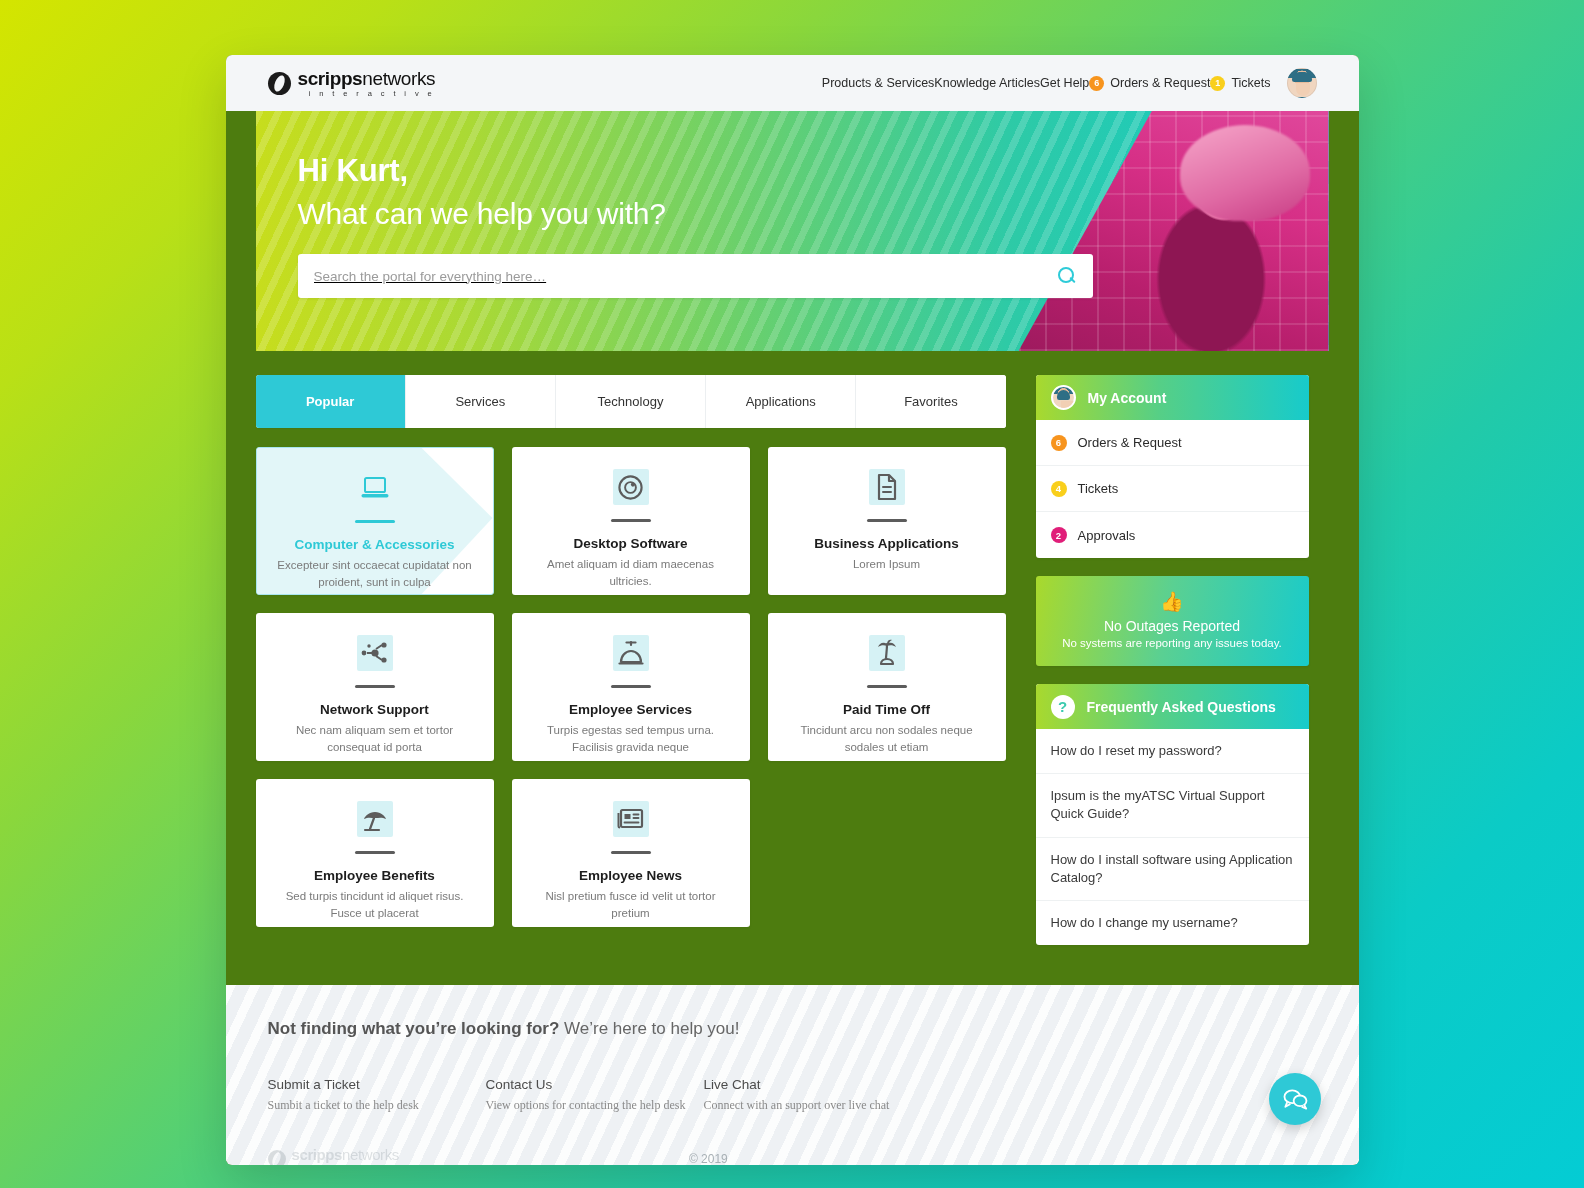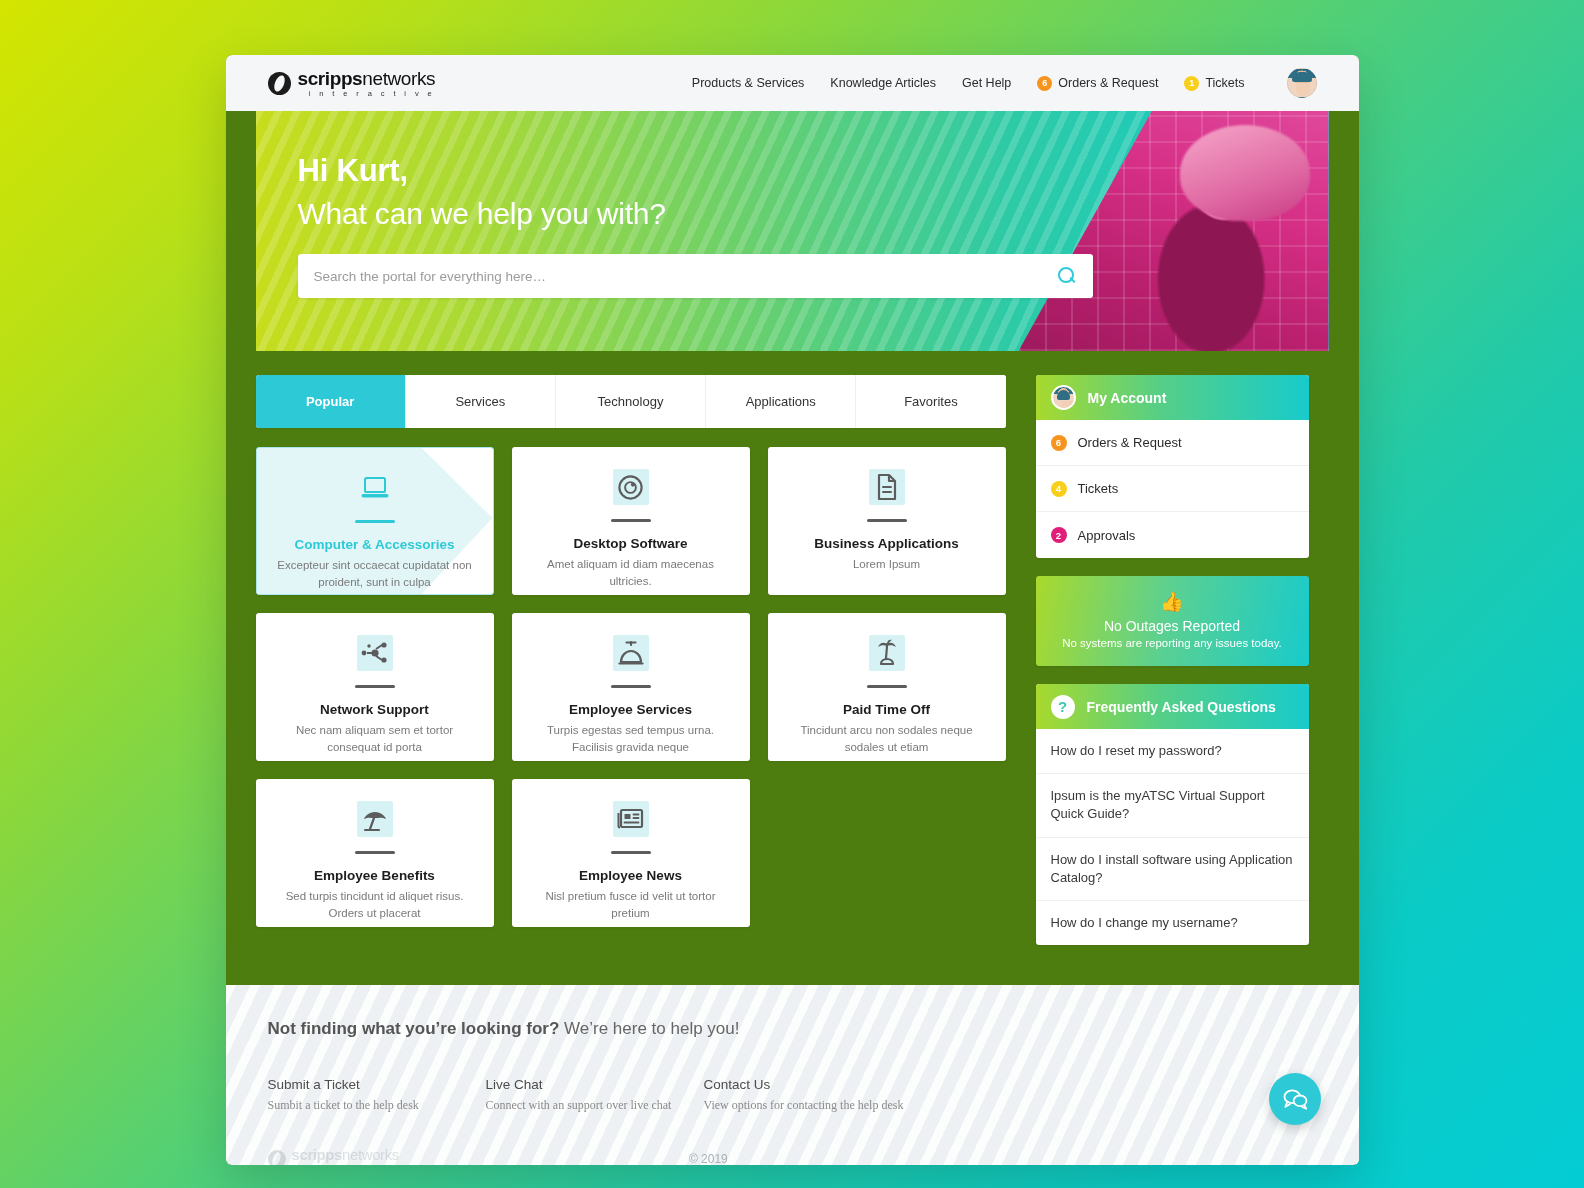--- a/index.html
+++ b/index.html
@@ -43,21 +43,21 @@
     background:#f4f6f8; transform: rotate(22deg);
   }
   .logo-txt { line-height: 1; }
   .logo-main { font-size: 19px; letter-spacing: -.4px; color:#111; }
   .logo-main b { font-weight: 700; }
   .logo-main span { font-weight: 400; }
   .logo-sub {
     font-size: 7.5px; letter-spacing: 3.4px; color:#333;
     text-align: right; margin-top: 2px;
   }
-  .nav { margin-left: auto; display:flex; gap: 26px; }
+  .nav { margin-left: auto; display:flex; }
   .nav a {
     font-size: 12.5px; color:#2b2b2b; text-decoration:none;
     display:flex; align-items:center; gap:6px; white-space:nowrap;
   }
   .badge {
     width:15px; height:15px; border-radius:50%;
     color:#fff; font-size:9px; font-weight:700;
     display:flex; align-items:center; justify-content:center; flex:none;
   }
   .avatar {
@@ -109,21 +109,21 @@
   .hero-inner { position:relative; padding: 42px 0 0 42px; }
   .hero-h1 {
     color:#fff; font-size:31px; font-weight:700; letter-spacing:-.2px;
   }
   .hero-h2 {
     color:#fff; font-size:30px; font-weight:400; margin-top:8px; letter-spacing:-.2px;
   }
   .search {
     position:relative; margin-top:23px; width:795px; height:44px;
     background:#fff; border-radius:3px; box-shadow: 0 1px 3px rgba(0,0,0,.08);
-    display:flex; align-items:center; padding: 0 16px;
+    display:flex; align-items:center; padding: 0 16px; text-decoration: underline;
   }
   .search input {
     border:0; outline:0; flex:1; font-size:13.5px; color:#555;
     font-family: "Liberation Sans", sans-serif; background:transparent;
   }
   .search input::placeholder { color:#9b9b9b; }
   .search-icon {
     width:20px; height:20px; flex:none; position:relative;
   }
   .search-icon::before{
@@ -413,21 +413,21 @@
         <div class="card">
           <div class="card-icon">
             <svg width="28" height="28" viewBox="0 0 28 28">
                 <path d="M14 7c-6 0-10 4-11 7 4-2 7-1 11-1s7-1 11 1c-1-3-5-7-11-7z" fill="#5c5c5c"></path>
                 <path d="M13 13l-4 11" stroke="#5c5c5c" stroke-width="2.2" stroke-linecap="round"></path>
                 <path d="M4 25h14" stroke="#5c5c5c" stroke-width="2.2" stroke-linecap="round"></path>
               </svg>
           </div>
           <div class="card-rule"></div>
           <div class="card-title">Employee Benefits</div>
-          <div class="card-desc">Sed turpis tincidunt id aliquet risus. Orders ut placerat</div>
+          <div class="card-desc">Sed turpis tincidunt id aliquet risus. Fusce ut placerat</div>
         </div>
 
         <div class="card">
           <div class="card-icon">
             <svg width="30" height="26" viewBox="0 0 30 26">
                 <rect x="5" y="4" width="21" height="17" rx="1.4" fill="none" stroke="#5c5c5c" stroke-width="2.2"></rect>
                 <path d="M2.5 7v13a1.5 1.5 0 0 0 1.5 1.5" fill="none" stroke="#5c5c5c" stroke-width="2"></path>
                 <rect x="8.5" y="8" width="6" height="5" fill="#5c5c5c"></rect>
                 <path d="M17.5 8.5h5M17.5 12h5M8.5 16.5h14" stroke="#5c5c5c" stroke-width="1.9" stroke-linecap="round"></path>
               </svg>
@@ -485,26 +485,26 @@
     <div class="f-head">
       <b>Not finding what you’re looking for?</b><span> We’re here to help you!</span>
     </div>
 
     <div class="f-cols">
       <div class="f-col">
         <div class="f-col-t">Submit a Ticket</div>
         <div class="f-col-d">Sumbit a ticket to the help desk</div>
       </div>
       <div class="f-col">
+        <div class="f-col-t">Contact Us</div>
+        <div class="f-col-d">View options for contacting the help desk</div>
+      </div>
+      <div class="f-col">
         <div class="f-col-t">Live Chat</div>
         <div class="f-col-d">Connect with an support over live chat</div>
-      </div>
-      <div class="f-col">
-        <div class="f-col-t">Contact Us</div>
-        <div class="f-col-d">View options for contacting the help desk</div>
       </div>
     </div>
 
     <div class="f-bottom">
       <div class="f-logo">
         <div class="logo-mark"></div>
         <div class="logo-txt">
           <div class="logo-main">
             <b>scripps</b><span>networks</span>
           </div>

